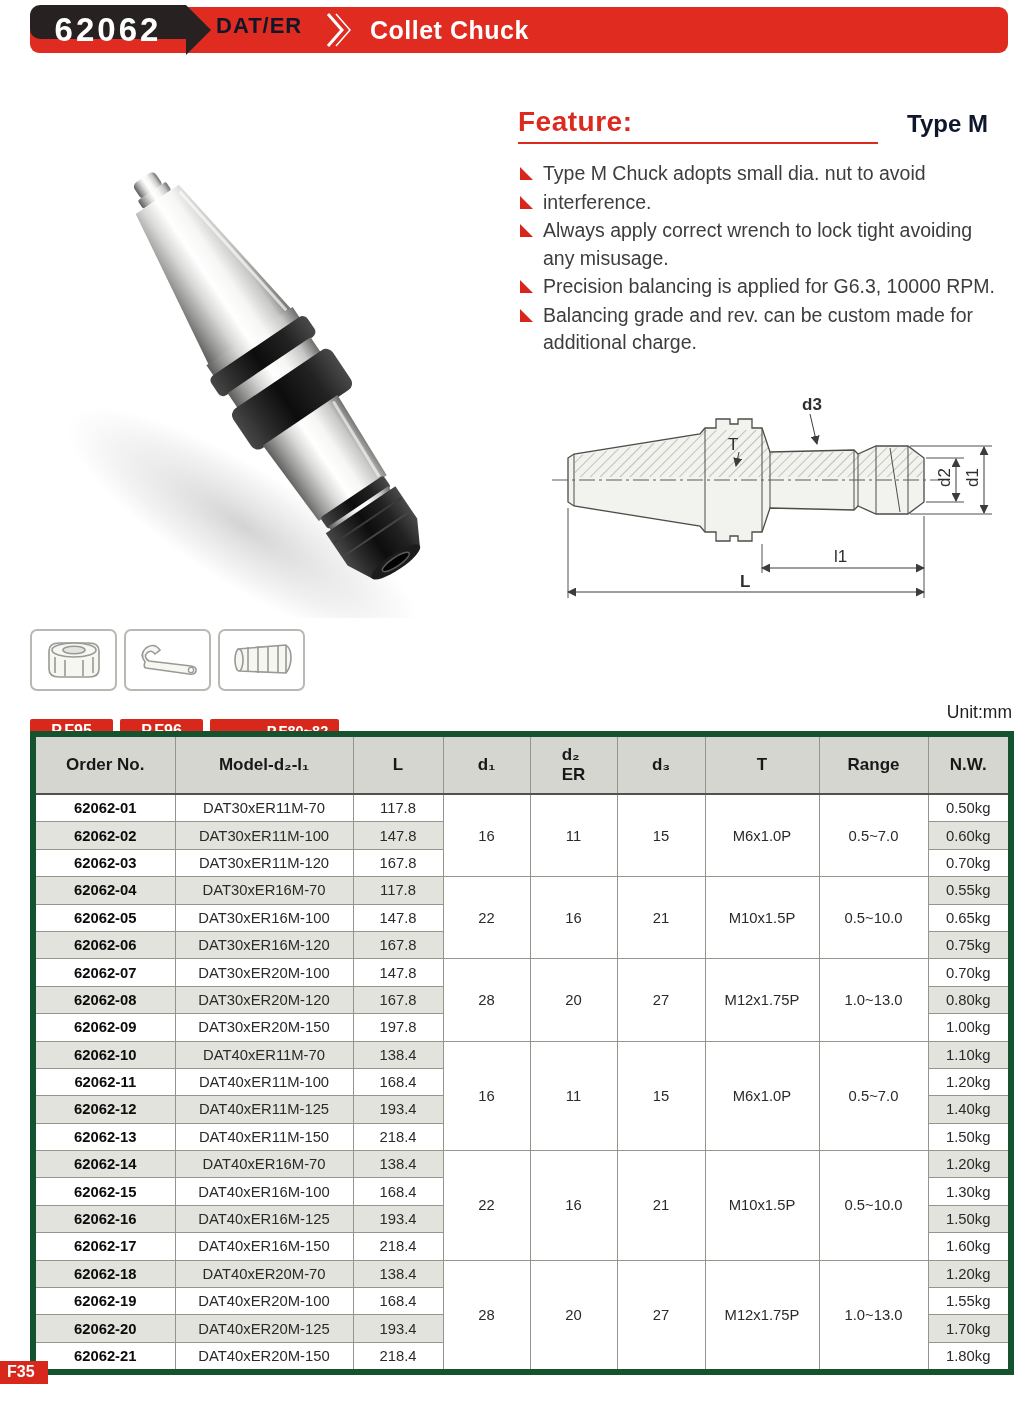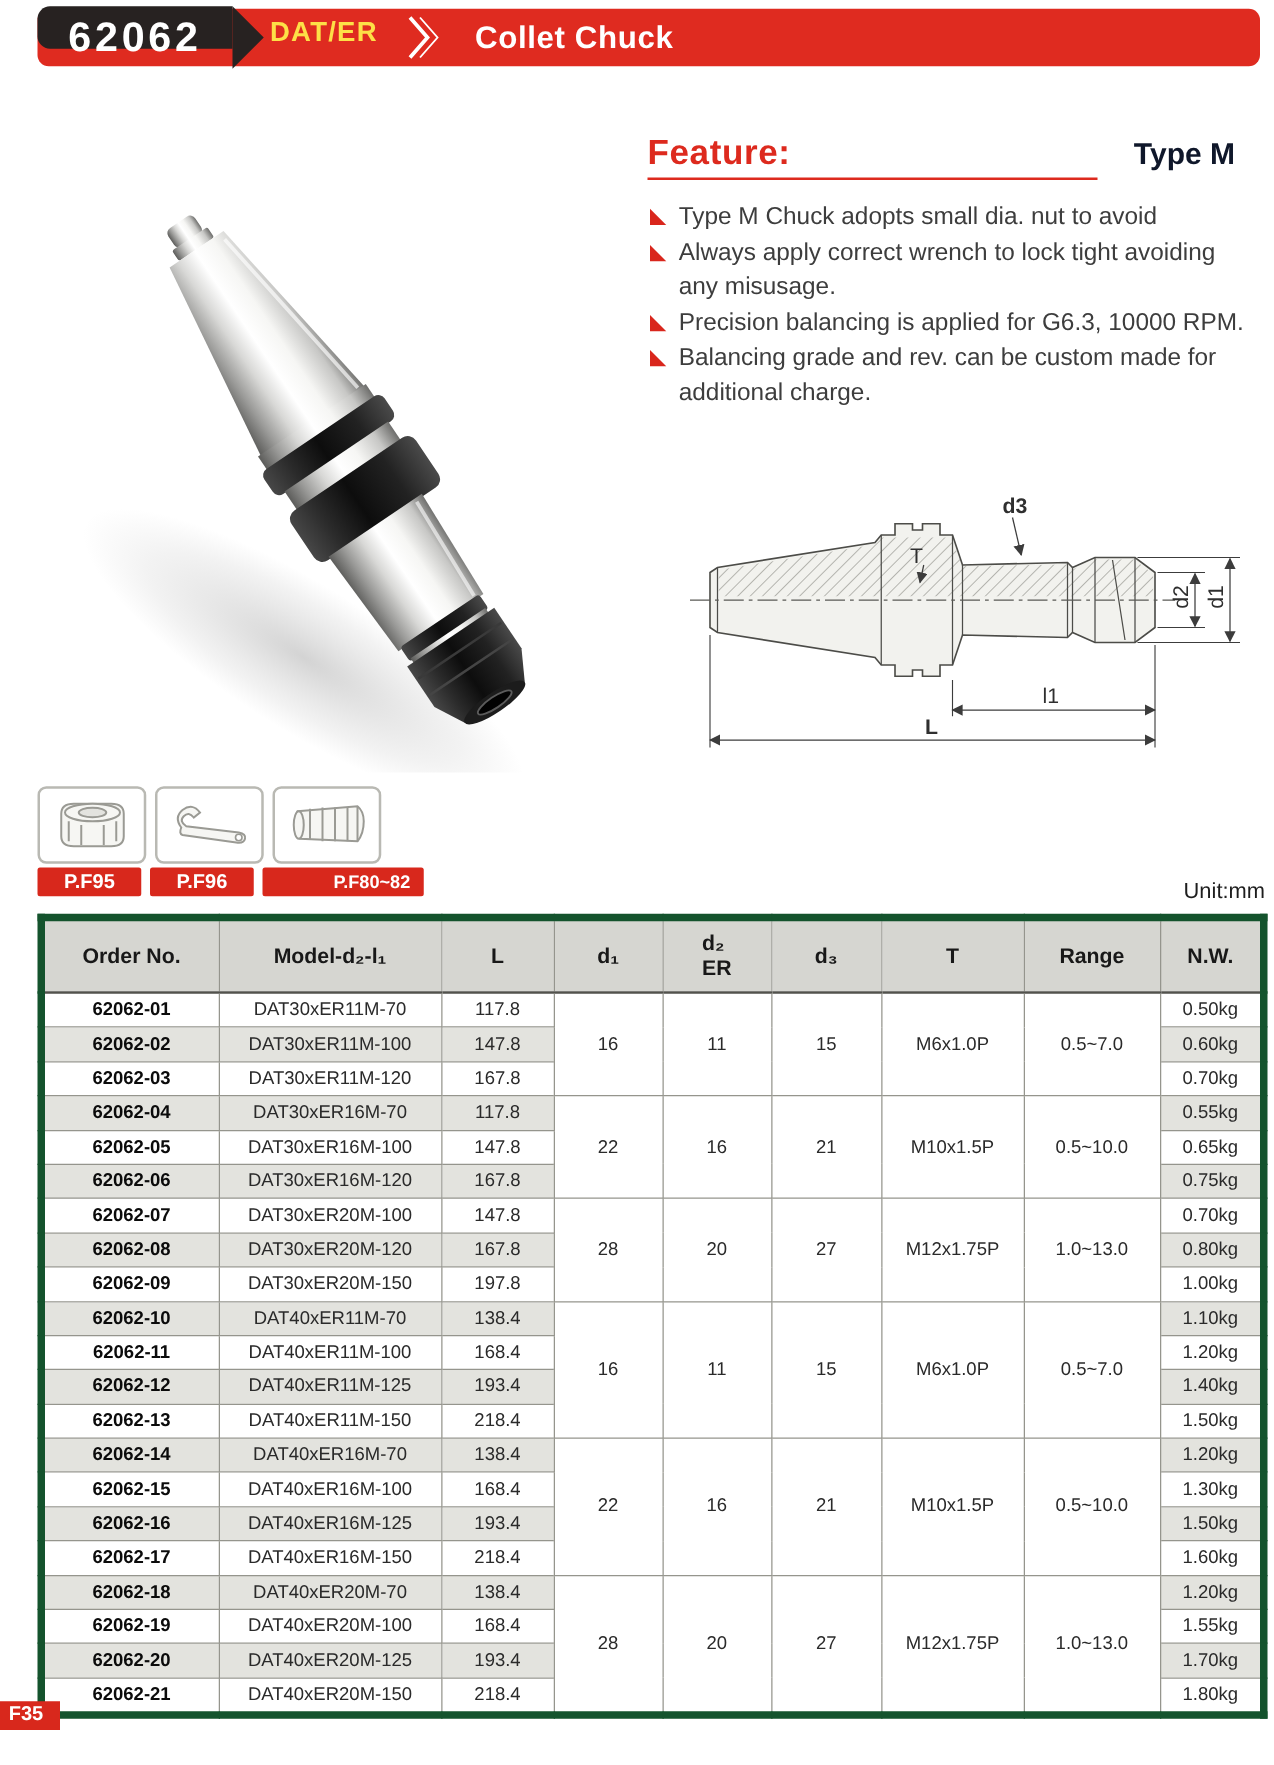--- a/index.html
+++ b/index.html
@@ -7,23 +7,23 @@
         font-family:"Liberation Sans","DejaVu Sans",sans-serif;color:#2b2b2b;}
 
   
   .banner{position:absolute;left:30px;top:7px;width:978px;height:46px;background:#df2b20;border-radius:9px;}
   .code-box{position:absolute;left:0;top:-2px;width:156px;height:34px;background:#272221;border-radius:10px 0 0 10px;z-index:2;}
   .code-box::after{content:"";position:absolute;right:-25px;top:0;width:0;height:0;
         border-top:25px solid transparent;border-bottom:25px solid transparent;border-left:25px solid #272221;}
   .code-text{position:absolute;left:0;top:0;width:156px;height:50px;display:flex;align-items:center;justify-content:center;
         color:#fff;font-size:33px;font-weight:bold;letter-spacing:3px;}
   .series{position:absolute;left:186px;top:0;height:38px;display:flex;align-items:center;
-        color:#fde047;font-size:22px;font-weight:bold;letter-spacing:1px;}
+        color:#0f172a;font-size:22px;font-weight:bold;letter-spacing:1px;}
   .chev{position:absolute;left:292px;top:5px;}
-  .btitle{position:absolute;left:350px;top:0;height:46px;display:flex;align-items:center;
+  .btitle{position:absolute;left:340px;top:0;height:46px;display:flex;align-items:center;
         color:#fff;font-size:25px;font-weight:bold;letter-spacing:.5px;}
 
   
   .photo{position:absolute;left:38px;top:86px;width:470px;height:532px;}
 
   
   .feature{position:absolute;left:518px;top:106px;width:500px;}
   .f-head{display:flex;justify-content:space-between;align-items:flex-end;padding-right:30px;}
   .f-title{color:#dd2a1e;font-size:28px;font-weight:bold;letter-spacing:.5px;text-align:center;}
   .f-type{color:#0f172a;font-size:24px;font-weight:bold;}
@@ -38,21 +38,21 @@
   
   .drawing{position:absolute;left:540px;top:388px;width:470px;height:225px;}
   .dim-text{font-size:17px;fill:#2f2f2f;}
 
   
   .thumbs{position:absolute;left:30px;top:629px;display:flex;gap:7px;}
   .thumb{width:83px;height:58px;background:#fff;border:2px solid #b9b9b3;border-radius:7px;
          display:flex;align-items:center;justify-content:center;}
   .refs{position:absolute;left:30px;top:694px;display:flex;gap:7px;}
   .refbox{width:83px;height:23px;background:#d8281c;color:#fff;font-weight:bold;font-size:16px;
-          display:flex;align-items:center;justify-content:center;border-radius:2px;}
+          display:flex;align-items:center;justify-content:center;border-radius:2px;margin-top:25px;}
 
   
   .unit{position:absolute;right:7px;top:702px;font-size:17.5px;color:#1e1e1e;}
   .tblwrap{position:absolute;left:30px;top:731px;}
   table.spec{border-collapse:collapse;table-layout:fixed;width:978px;border:6px solid #14532d;}
   .spec th,.spec td{border:1px solid #95958d;overflow:hidden;white-space:nowrap;text-align:center;padding:0;}
   .spec thead th{background:#d6d6d1;height:56px;font-size:17px;font-weight:bold;color:#181818;
                  border-bottom:2px solid #52524c;}
   .th2{display:inline-block;text-align:left;line-height:1.15;}
   .th2 span{display:block;}
@@ -137,20 +137,27 @@
       <li class="bullet">
         <span class="tri"></span>
         <span class="bl">
             <span class="l">Type M Chuck adopts small dia. nut to avoid</span>
             <span class="l"></span>
           </span>
       </li>
       <li class="bullet">
         <span class="tri"></span>
         <span class="bl">
+            <span class="l">interference.</span>
+            <span class="l"></span>
+          </span>
+      </li>
+      <li class="bullet">
+        <span class="tri"></span>
+        <span class="bl">
             <span class="l">Always apply correct wrench to lock tight avoiding</span>
             <span class="l">any misusage.</span>
           </span>
       </li>
       <li class="bullet">
         <span class="tri"></span>
         <span class="bl">
             <span class="l">Precision balancing is applied for G6.3, 10000 RPM.</span>
             <span class="l"></span>
           </span>

